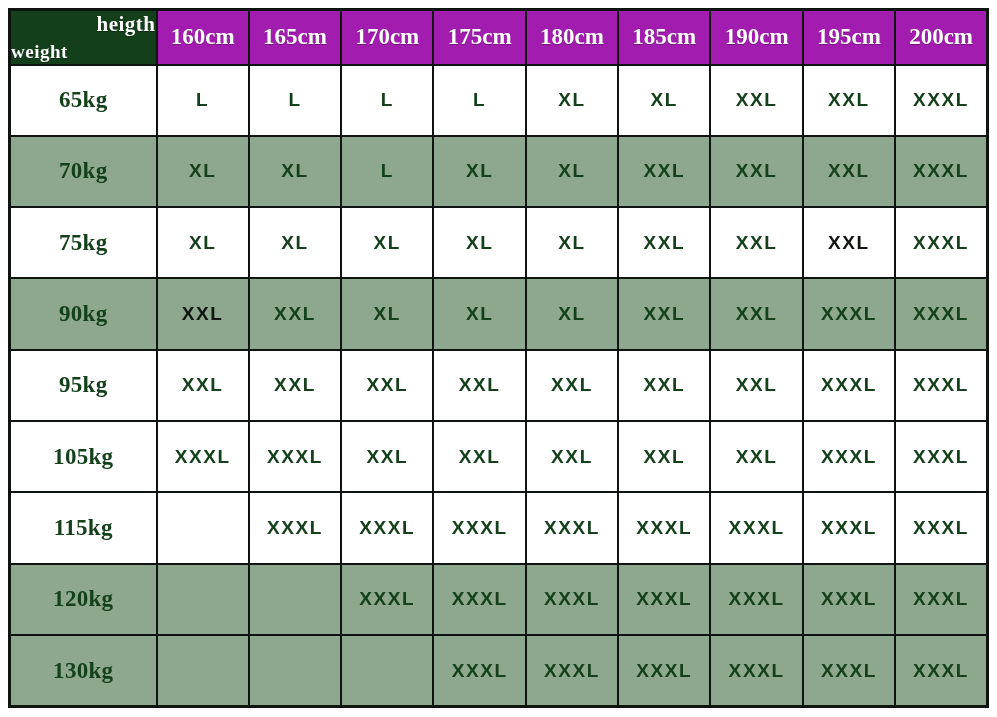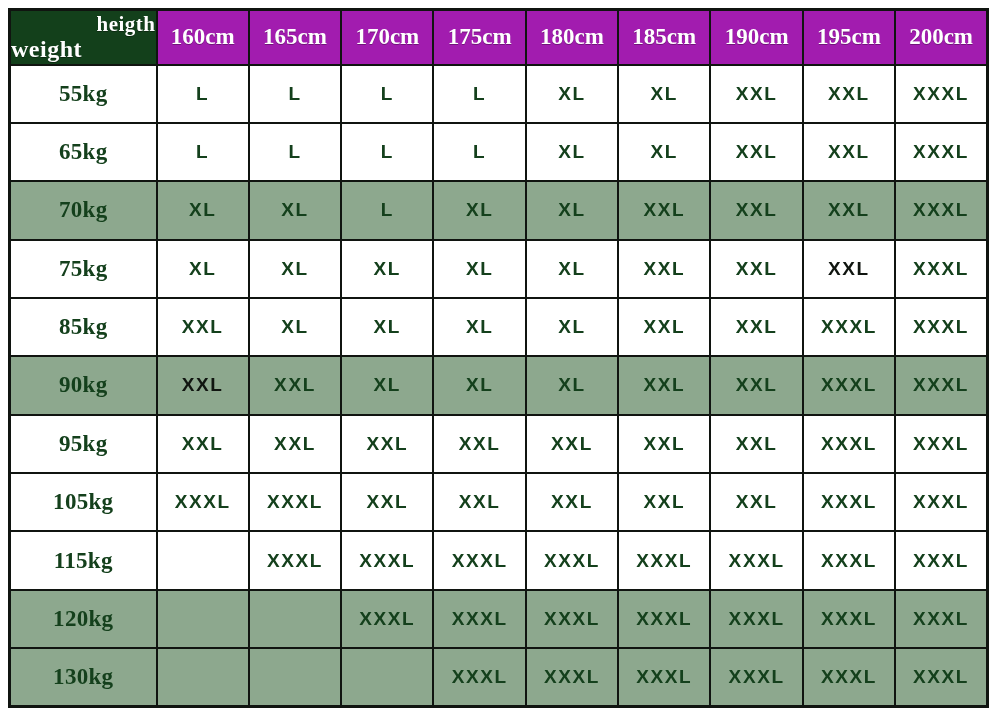--- a/index.html
+++ b/index.html
@@ -60,21 +60,21 @@
     letter-spacing: 0.5px;
     font-family: "Liberation Serif", "DejaVu Serif", serif;
     text-shadow: 0 1px 0 rgba(0,0,0,0.35);
   }
   .corner-weight {
     position: absolute;
     bottom: -1px;
     left: 0;
     color: #ffffff;
     font-weight: bold;
-    font-size: 24px;
+    font-size: 19px;
     letter-spacing: 0.5px;
     font-family: "Liberation Serif", "DejaVu Serif", serif;
     text-shadow: 0 1px 0 rgba(0,0,0,0.35);
   }
   th.height-head {
     background: #a21caf;
     color: #ffffff;
     font-weight: bold;
     font-size: 23px;
     letter-spacing: 0px;
@@ -124,32 +124,20 @@
           <th class="height-head">175cm</th>
           <th class="height-head">180cm</th>
           <th class="height-head">185cm</th>
           <th class="height-head">190cm</th>
           <th class="height-head">195cm</th>
           <th class="height-head">200cm</th>
         </tr>
     </thead>
     <tbody>
         <tr class="data-row row-light">
-          <td class="weight-cell">55kg</td>
-          <td class="size-cell">L</td>
-          <td class="size-cell">L</td>
-          <td class="size-cell">L</td>
-          <td class="size-cell">L</td>
-          <td class="size-cell">XL</td>
-          <td class="size-cell">XL</td>
-          <td class="size-cell">XXL</td>
-          <td class="size-cell">XXL</td>
-          <td class="size-cell">XXXL</td>
-        </tr>
-        <tr class="data-row row-light">
           <td class="weight-cell">65kg</td>
           <td class="size-cell">L</td>
           <td class="size-cell">L</td>
           <td class="size-cell">L</td>
           <td class="size-cell">L</td>
           <td class="size-cell">XL</td>
           <td class="size-cell">XL</td>
           <td class="size-cell">XXL</td>
           <td class="size-cell">XXL</td>
           <td class="size-cell">XXXL</td>
@@ -169,32 +157,20 @@
         <tr class="data-row row-light">
           <td class="weight-cell">75kg</td>
           <td class="size-cell">XL</td>
           <td class="size-cell">XL</td>
           <td class="size-cell">XL</td>
           <td class="size-cell">XL</td>
           <td class="size-cell">XL</td>
           <td class="size-cell">XXL</td>
           <td class="size-cell">XXL</td>
           <td class="size-cell ink-dark">XXL</td>
-          <td class="size-cell">XXXL</td>
-        </tr>
-        <tr class="data-row row-light">
-          <td class="weight-cell">85kg</td>
-          <td class="size-cell">XXL</td>
-          <td class="size-cell">XL</td>
-          <td class="size-cell">XL</td>
-          <td class="size-cell">XL</td>
-          <td class="size-cell">XL</td>
-          <td class="size-cell">XXL</td>
-          <td class="size-cell">XXL</td>
-          <td class="size-cell">XXXL</td>
           <td class="size-cell">XXXL</td>
         </tr>
         <tr class="data-row row-shaded">
           <td class="weight-cell">90kg</td>
           <td class="size-cell ink-dark">XXL</td>
           <td class="size-cell">XXL</td>
           <td class="size-cell">XL</td>
           <td class="size-cell">XL</td>
           <td class="size-cell">XL</td>
           <td class="size-cell">XXL</td>

